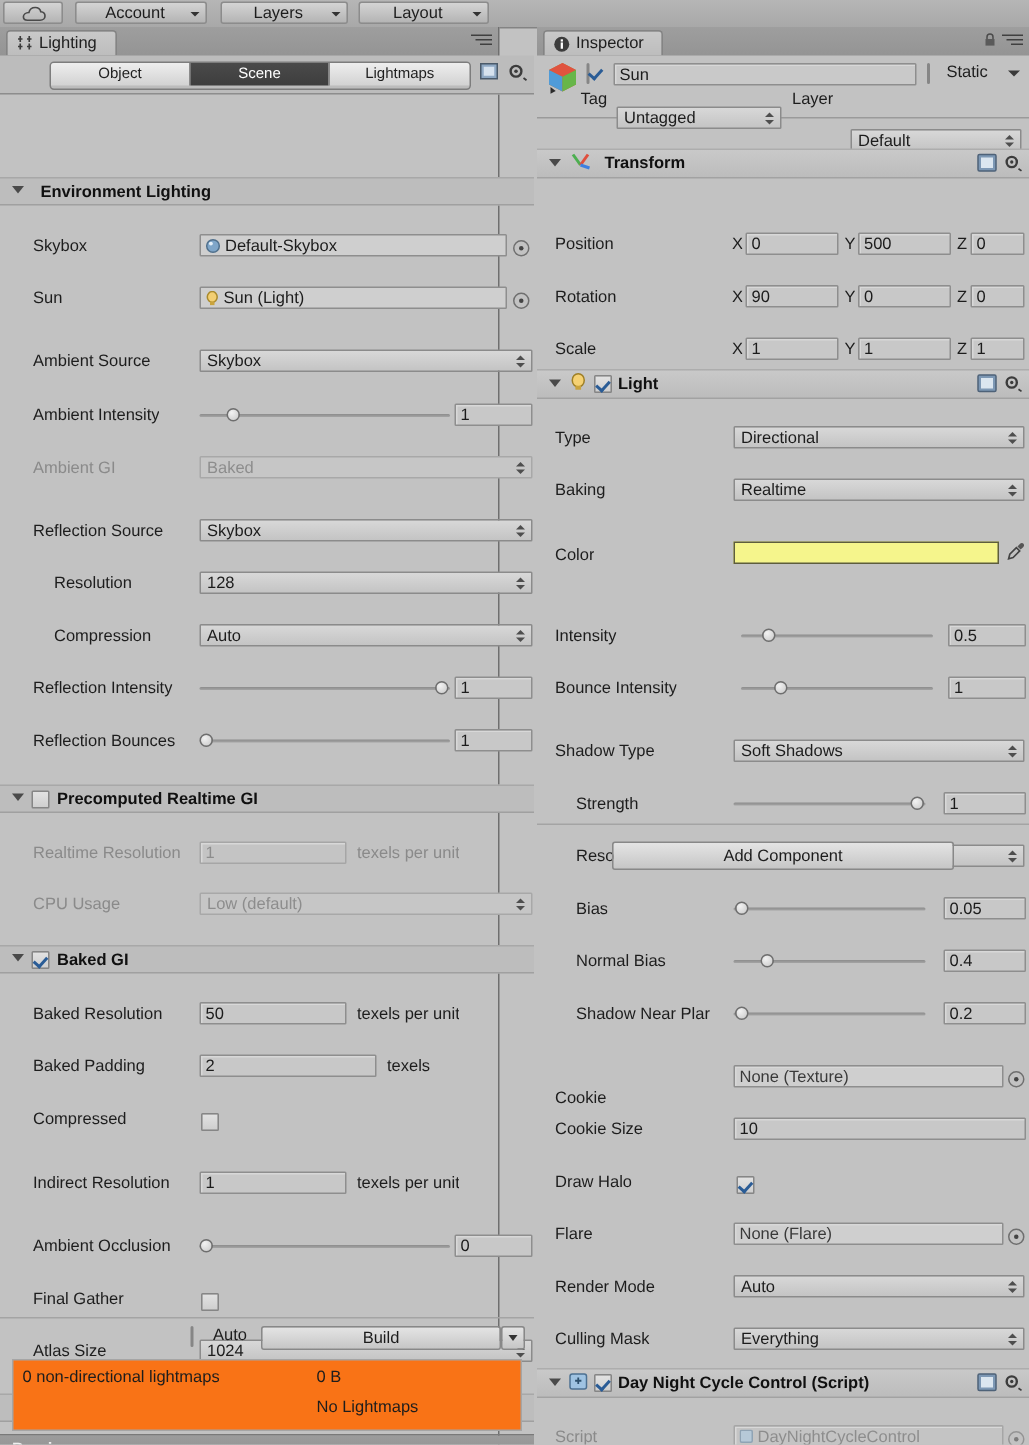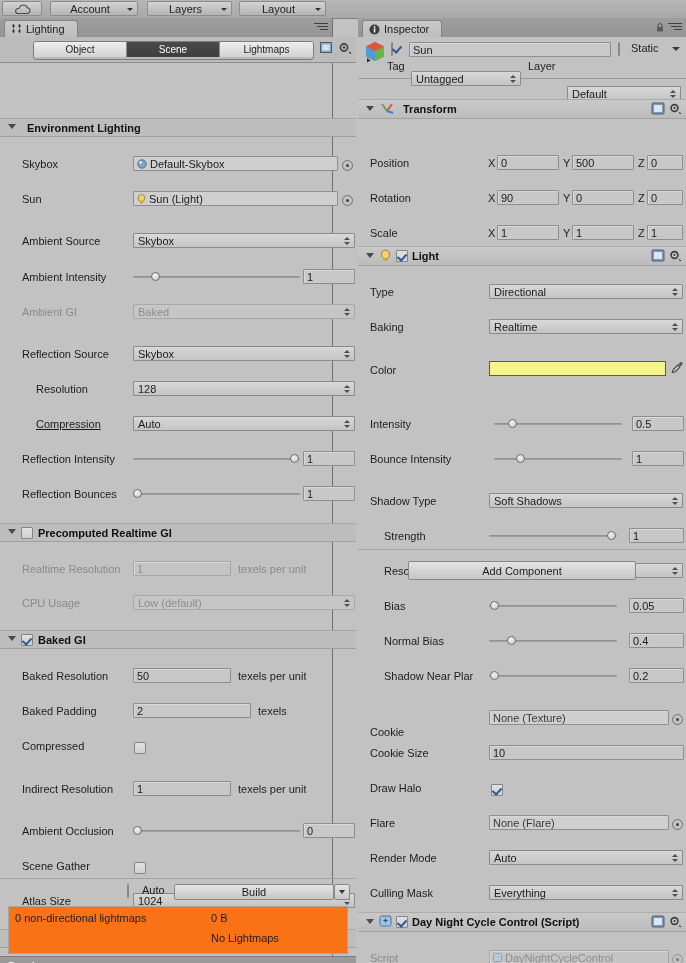--- a/index.html
+++ b/index.html
@@ -254,21 +254,21 @@
     <span class="lbl abs" style="left:22px;">Reflection Source</span>
     <span class="popup abs" style="left:133px;width:222px;">Skybox</span>
   </div>
 
   <div class="row abs" style="left:0;top:221px;width:356px;">
     <span class="lbl ind abs" style="left:22px;">Resolution</span>
     <span class="popup abs" style="left:133px;width:222px;">128</span>
   </div>
 
   <div class="row abs" style="left:0;top:239px;width:356px;">
-    <span class="lbl ind abs" style="left:22px;text-decoration:underline;">Compression</span>
+    <span class="lbl ind abs" style="left:22px;">Compression</span>
     <span class="popup abs" style="left:133px;width:222px;">Auto</span>
   </div>
 
   <div class="row abs" style="left:0;top:257px;width:356px;">
     <span class="lbl abs" style="left:22px;">Reflection Intensity</span>
     <span class="sld abs" style="left:133px;width:167px;">
       <span class="trk"></span>
       <span class="thumb" style="left:157px;"></span>
     </span>
     <span class="fld abs" style="left:303px;width:52px;">1</span>
@@ -332,21 +332,21 @@
   <div class="row abs" style="left:0;top:455px;width:356px;">
     <span class="lbl abs" style="left:22px;">Ambient Occlusion</span>
     <span class="sld abs" style="left:133px;width:167px;">
       <span class="trk"></span>
       <span class="thumb" style="left:0px;"></span>
     </span>
     <span class="fld abs" style="left:303px;width:52px;">0</span>
   </div>
 
   <div class="row abs" style="left:0;top:473px;width:356px;">
-    <span class="lbl abs" style="left:22px;">Scene Gather</span>
+    <span class="lbl abs" style="left:22px;">Final Gather</span>
     <span class="cb abs" style="left:134px;top:2px;"></span>
   </div>
 
   <div class="row abs" style="left:0;top:491px;width:356px;">
     <span class="lbl abs" style="left:22px;">Atlas Size</span>
     <span class="popup abs" style="left:133px;width:222px;">1024</span>
   </div>
 
   <div class="sectionHdr abs" style="left:0;top:511px;width:356px;">
     <span class="foldout"></span>

